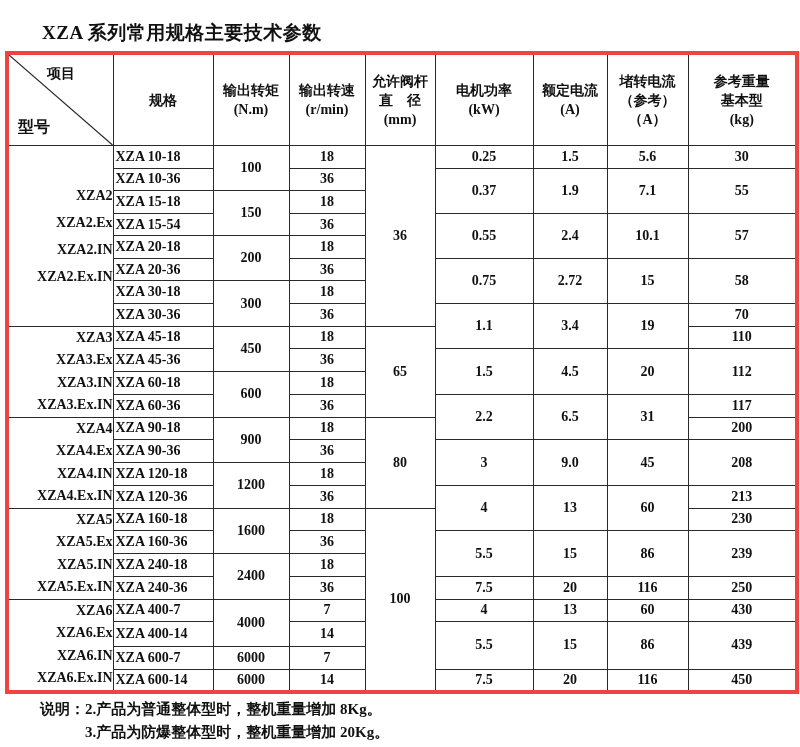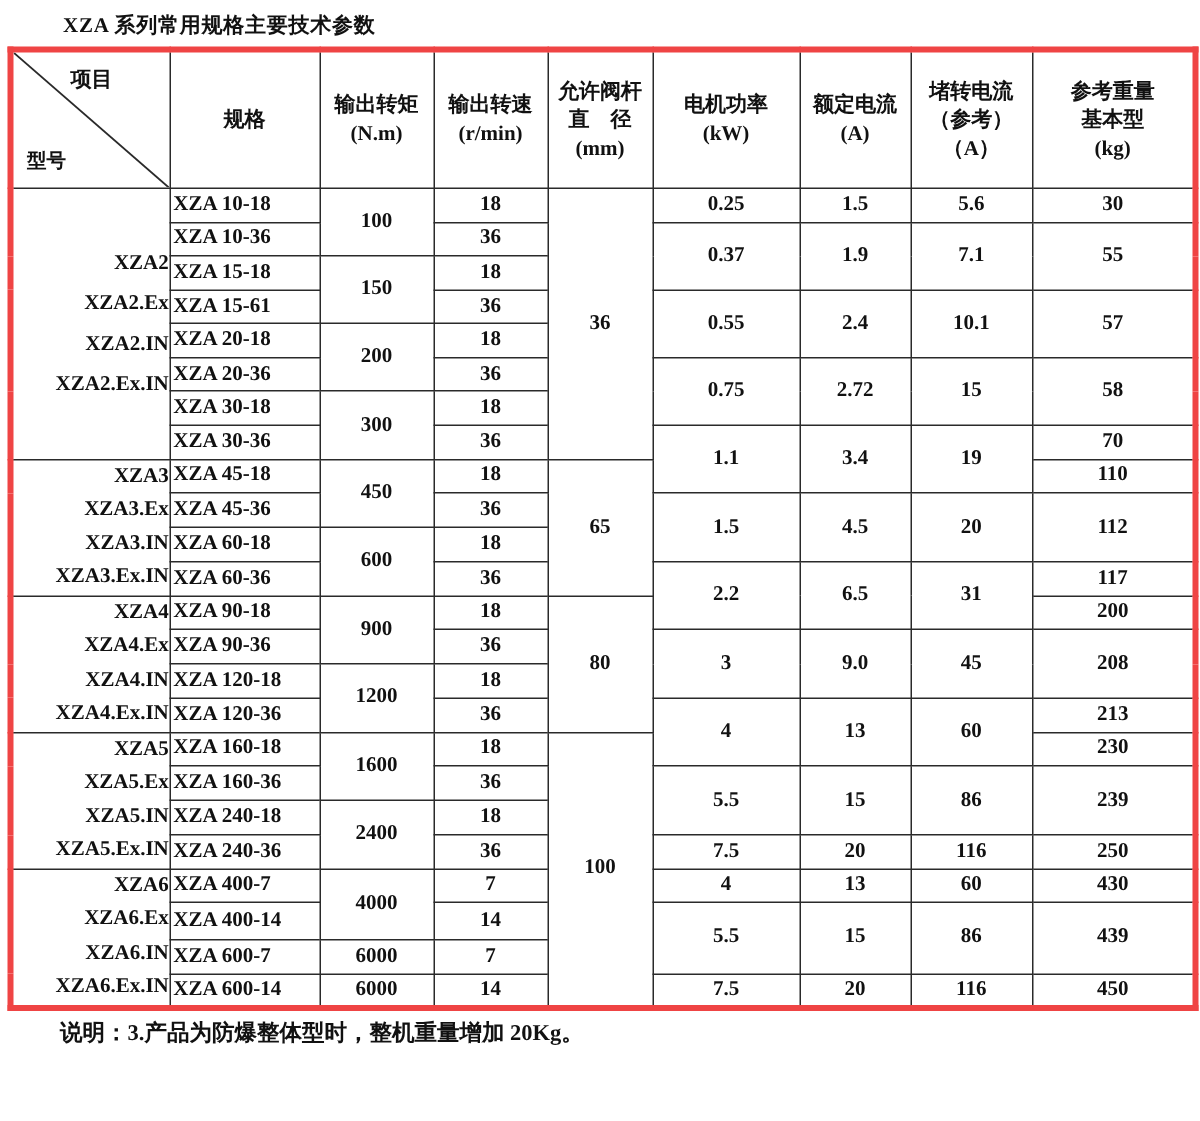--- a/index.html
+++ b/index.html
@@ -2,21 +2,21 @@
 <html><head>
 <meta charset="utf-8">
 <style>
   html,body{margin:0;padding:0;}
   body{
     width:800px;height:747px;background:#ffffff;
     font-family:"Liberation Serif","DejaVu Serif",serif;
     color:#111;font-weight:bold;overflow:hidden;
   }
   .title{
-    margin:8px 0 5px 42px;font-size:14px;font-weight:bold;letter-spacing:0.5px;
+    margin:20px 0 5px 42px;font-size:19px;font-weight:bold;letter-spacing:0.5px;
   }
   table.spec{
     border-collapse:collapse;table-layout:fixed;
     margin-left:5px;width:790px;border:4px solid #ef4444;
   }
   .spec th,.spec td{
     border:1px solid #2a2a2a;font-size:14px;font-weight:bold;
     padding:0;overflow:hidden;
   }
   .spec thead th{
@@ -27,21 +27,21 @@
   td.num{text-align:center;vertical-align:middle;}
   td.spec-name{text-align:left;padding-left:2px;vertical-align:middle;}
   td.model{
     text-align:right;padding-left:8px;vertical-align:middle;
     white-space:pre-line;line-height:22.5px;
   }
   td.model.tall{line-height:27px;}
   th.corner{position:relative;padding:0;}
   th.corner svg{position:absolute;top:0;left:0;width:100%;height:100%;}
   .corner-top{position:absolute;top:9px;left:38px;font-size:14px;}
-  .corner-bottom{position:absolute;bottom:9px;left:9px;font-size:13px;}
+  .corner-bottom{position:absolute;bottom:9px;left:9px;font-size:16px;}
   .notes{
     display:flex;margin:4px 0 0 40px;font-size:15px;line-height:23.5px;
   }
   .notes .label{white-space:nowrap;}
   .notes .items div{white-space:nowrap;}
 </style>
 </head>
 <body>
 
 <h1 class="title">XZA 系列常用规格主要技术参数</h1>
@@ -109,21 +109,21 @@
         <td class="num" rowspan="2">1.9</td>
         <td class="num" rowspan="2">7.1</td>
         <td class="num" rowspan="2">55</td>
       </tr>
       <tr>
         <td class="spec-name">XZA 15-18</td>
         <td class="num" rowspan="2">150</td>
         <td class="num">18</td>
       </tr>
       <tr>
-        <td class="spec-name">XZA 15-61</td>
+        <td class="spec-name">XZA 15-54</td>
         <td class="num">36</td>
         <td class="num" rowspan="2">0.55</td>
         <td class="num" rowspan="2">2.4</td>
         <td class="num" rowspan="2">10.1</td>
         <td class="num" rowspan="2">57</td>
       </tr>
       <tr>
         <td class="spec-name">XZA 20-18</td>
         <td class="num" rowspan="2">200</td>
         <td class="num">18</td>
@@ -279,15 +279,16 @@
         <td class="num">20</td>
         <td class="num">116</td>
         <td class="num">450</td>
       </tr>
     </tbody>
 </table>
 
 <div class="notes">
   <span class="label">说明：</span>
   <div class="items">
+    <div>2.产品为普通整体型时，整机重量增加 8Kg。</div>
     <div>3.产品为防爆整体型时，整机重量增加 20Kg。</div>
   </div>
 </div>
 
 </body></html>

